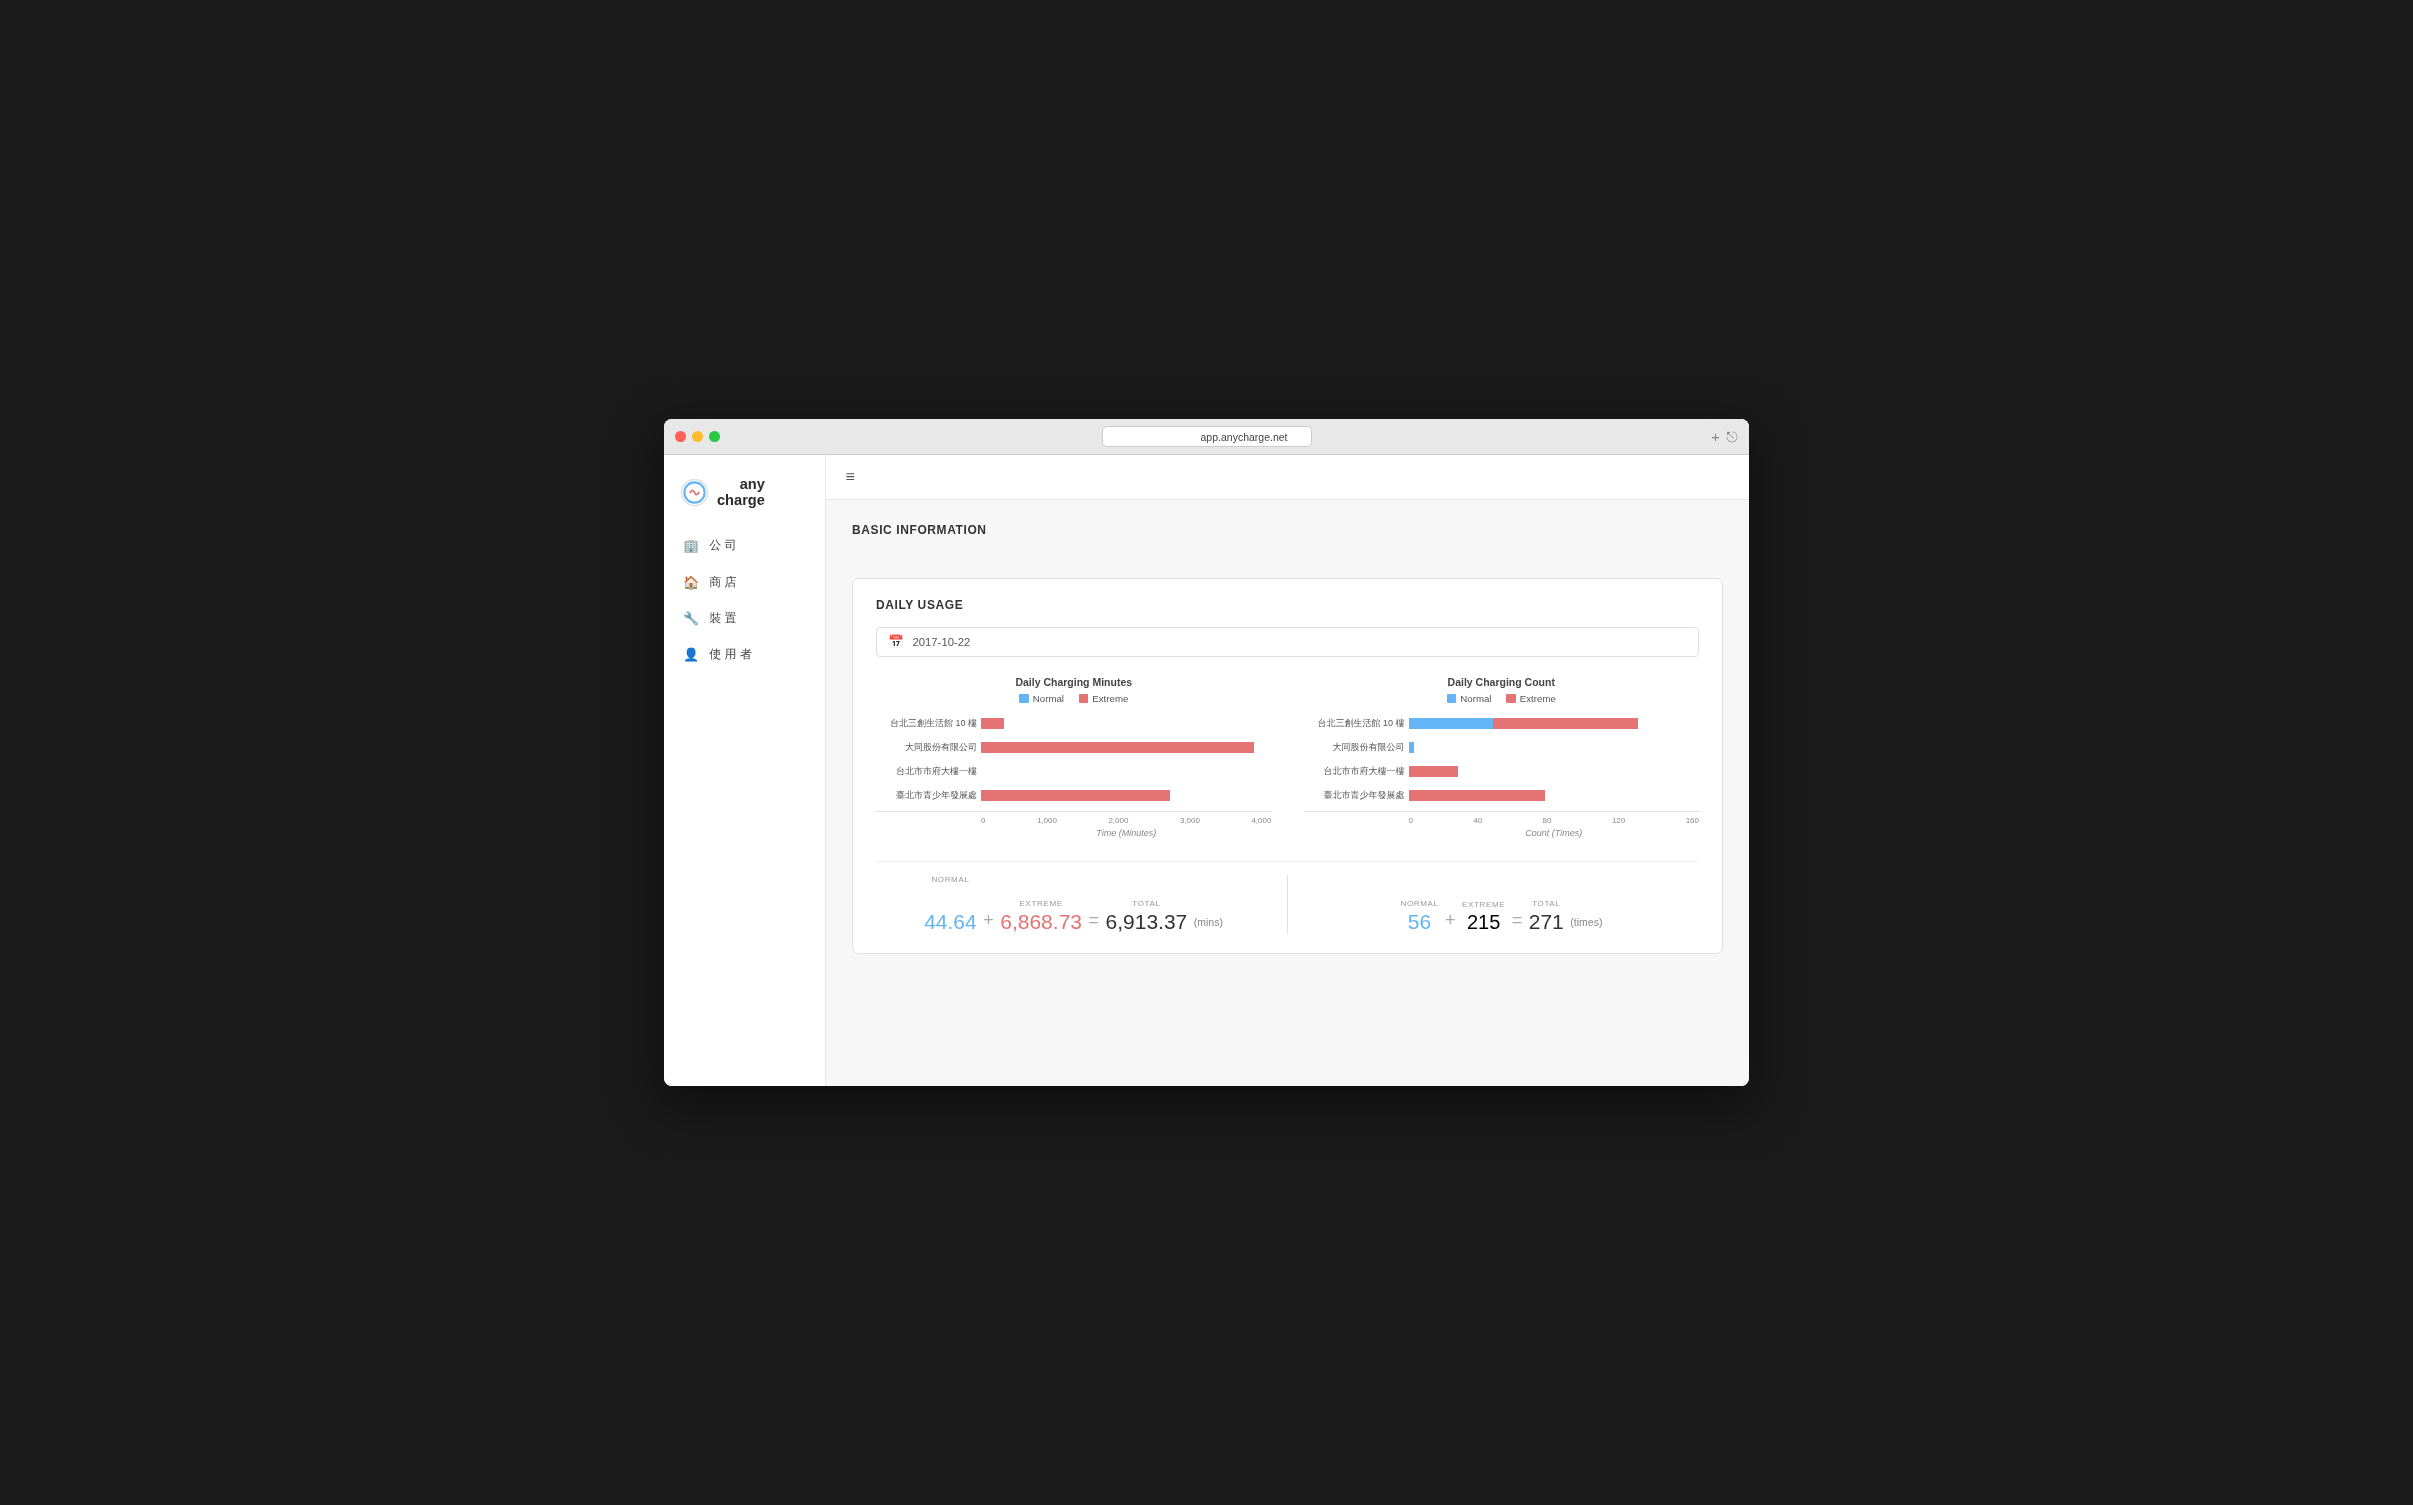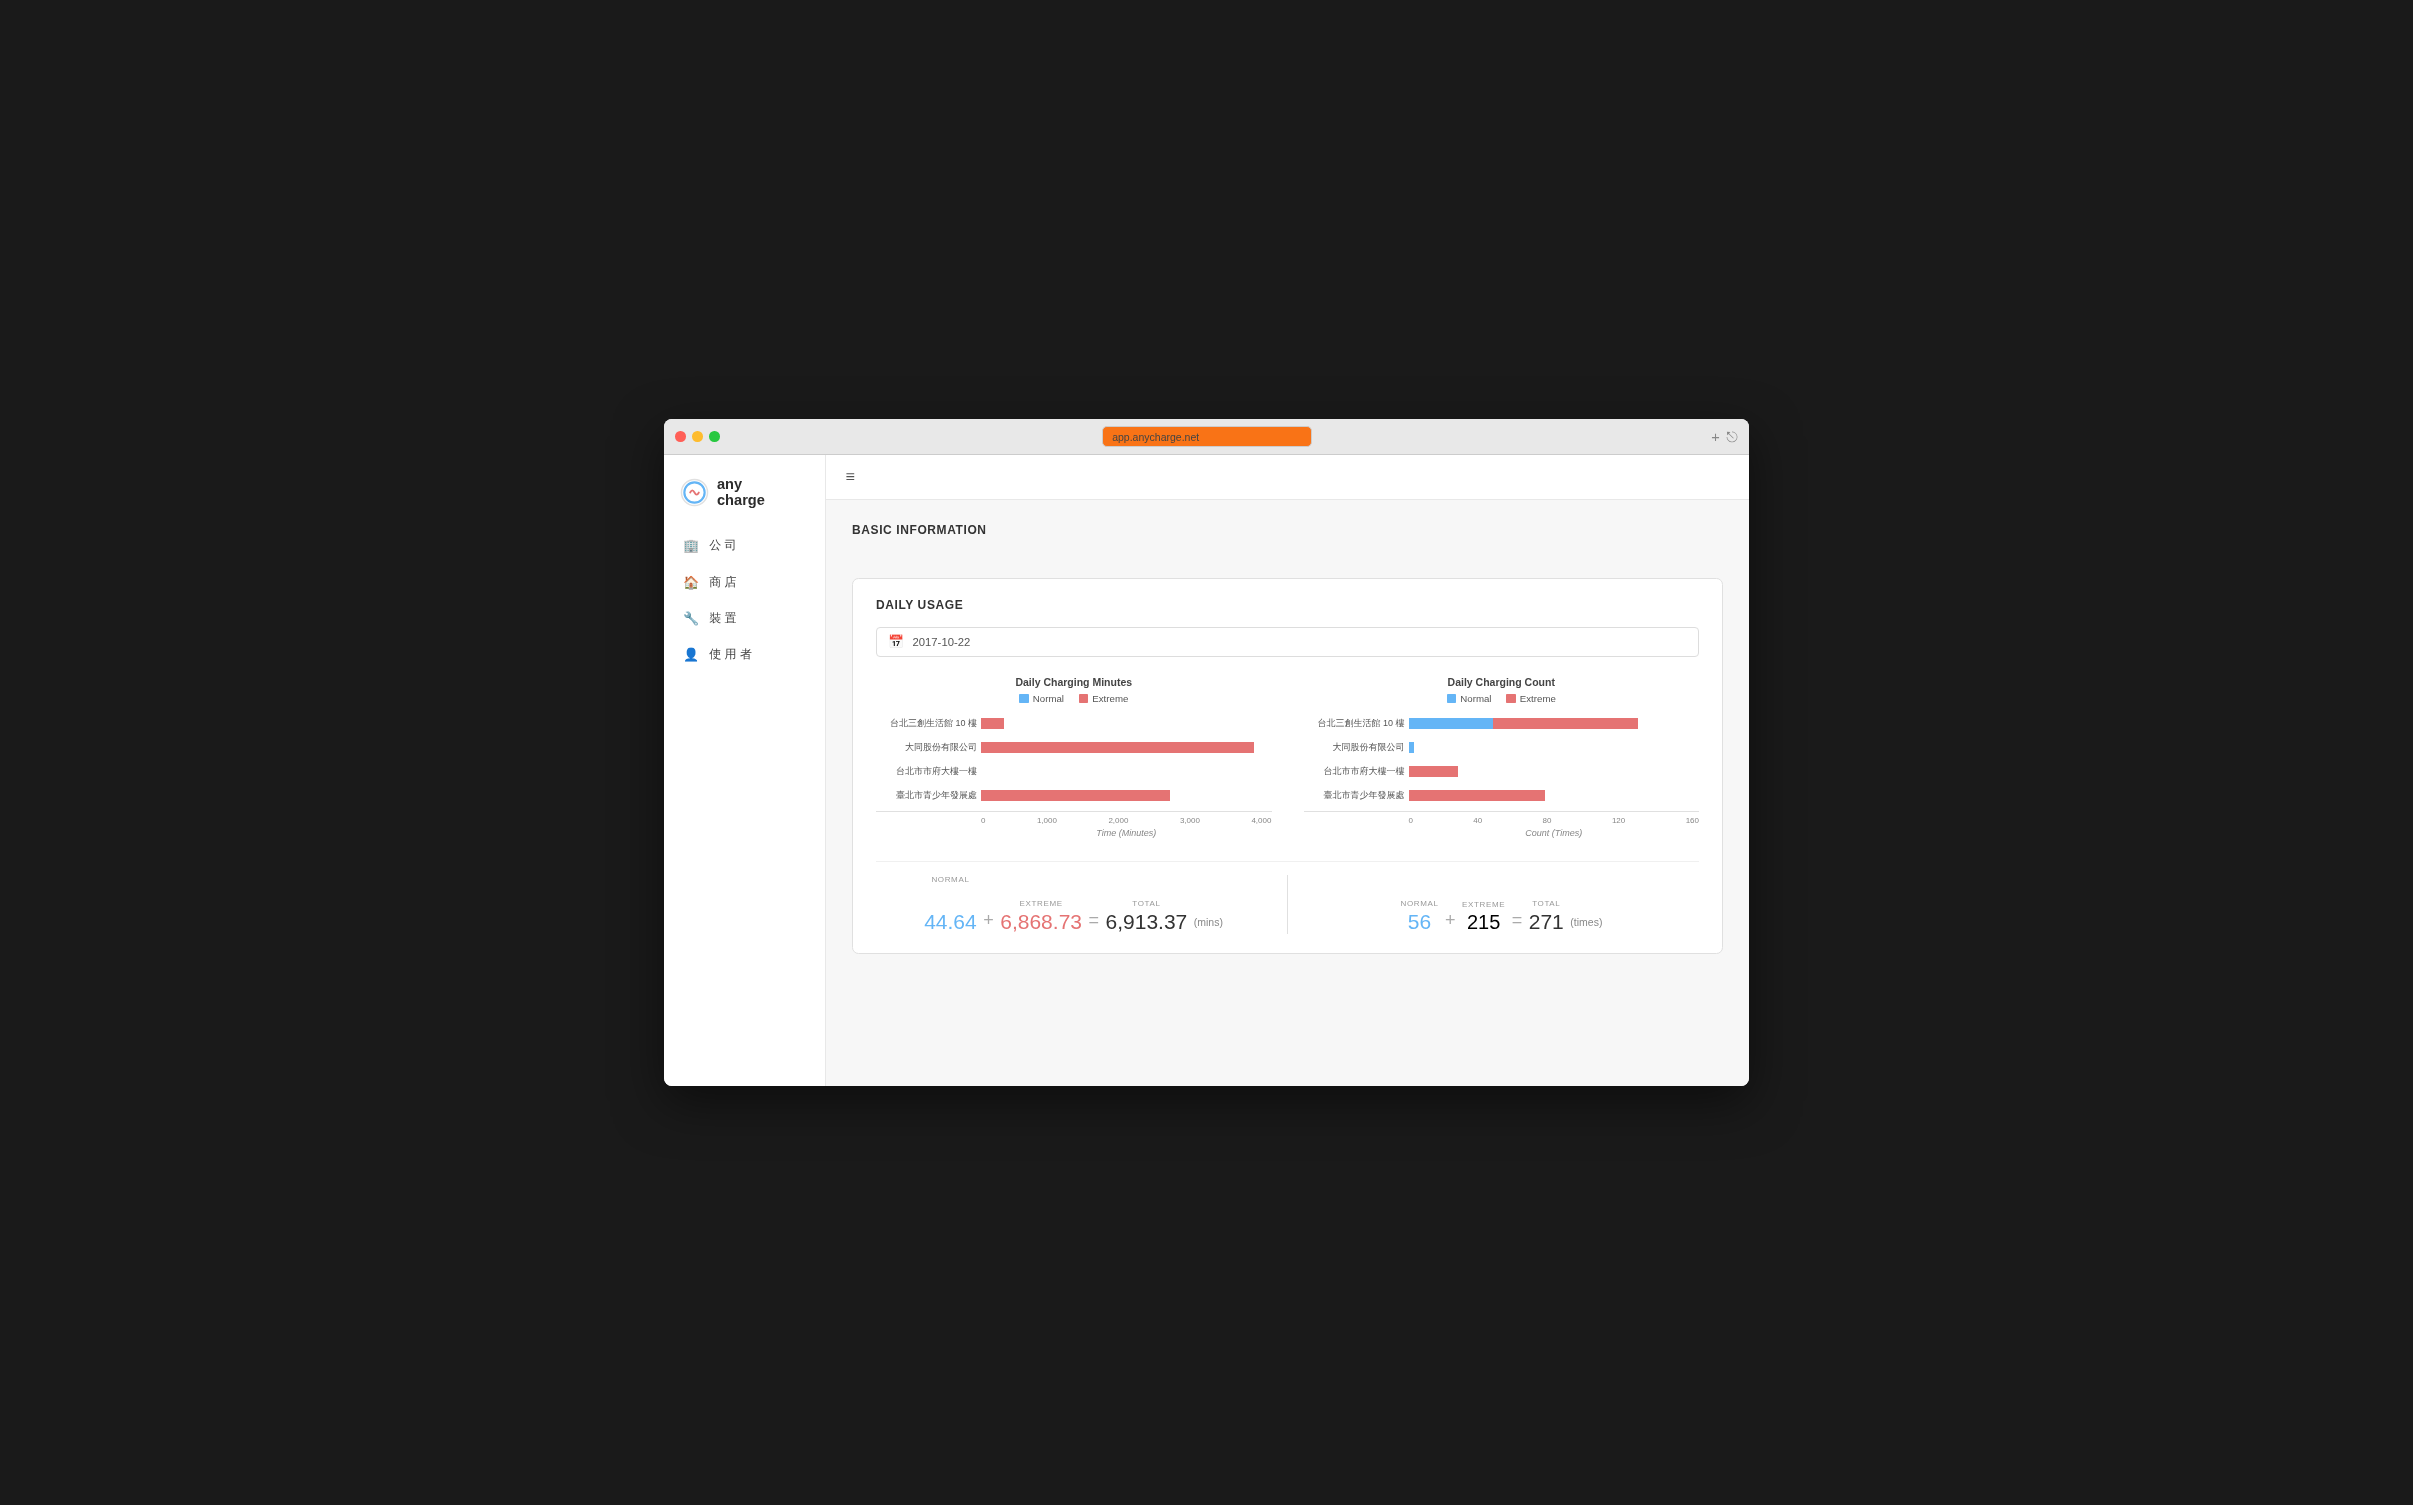--- a/index.html
+++ b/index.html
@@ -31,28 +31,28 @@
     }
     .traffic-lights { display: flex; gap: 6.5px; }
     .tl { width: 10.5px; height: 10.5px; border-radius: 50%; }
     .tl-red { background: #ff5f57; }
     .tl-yellow { background: #febc2e; }
     .tl-green { background: #28c840; }
     .url-bar {
       position: absolute;
       left: 50%;
       transform: translateX(-50%);
-      background: #f97316;
+      background: #ffffff;
       border: 0.8px solid #ccc;
       border-radius: 4.9px;
       padding: 3.2px 23px 3.2px 9.7px;
       font-size: 10.5px;
       color: #444;
       width: 210px;
-      text-align: left;
+      text-align: right;
     }
     .window-actions {
       position: absolute;
       right: 11.3px;
       top: 50%;
       transform: translateY(-50%);
       display: flex;
       gap: 6.5px;
     }
     .window-action-btn { font-size: 14.6px; color: #888; cursor: pointer; }
@@ -76,20 +76,21 @@
     }
     .logo-icon {
       width: 29px;
       height: 29px;
     }
     .logo-text {
       font-size: 14.6px;
       font-weight: 700;
       color: #2c2c2c;
       line-height: 1.1;
+      text-align: right;
     }
     .logo-text span { display: block; }
     .nav-item {
       display: flex;
       align-items: center;
       gap: 9.7px;
       padding: 9.7px 19.4px;
       font-size: 12px;
       color: #444;
       cursor: pointer;

